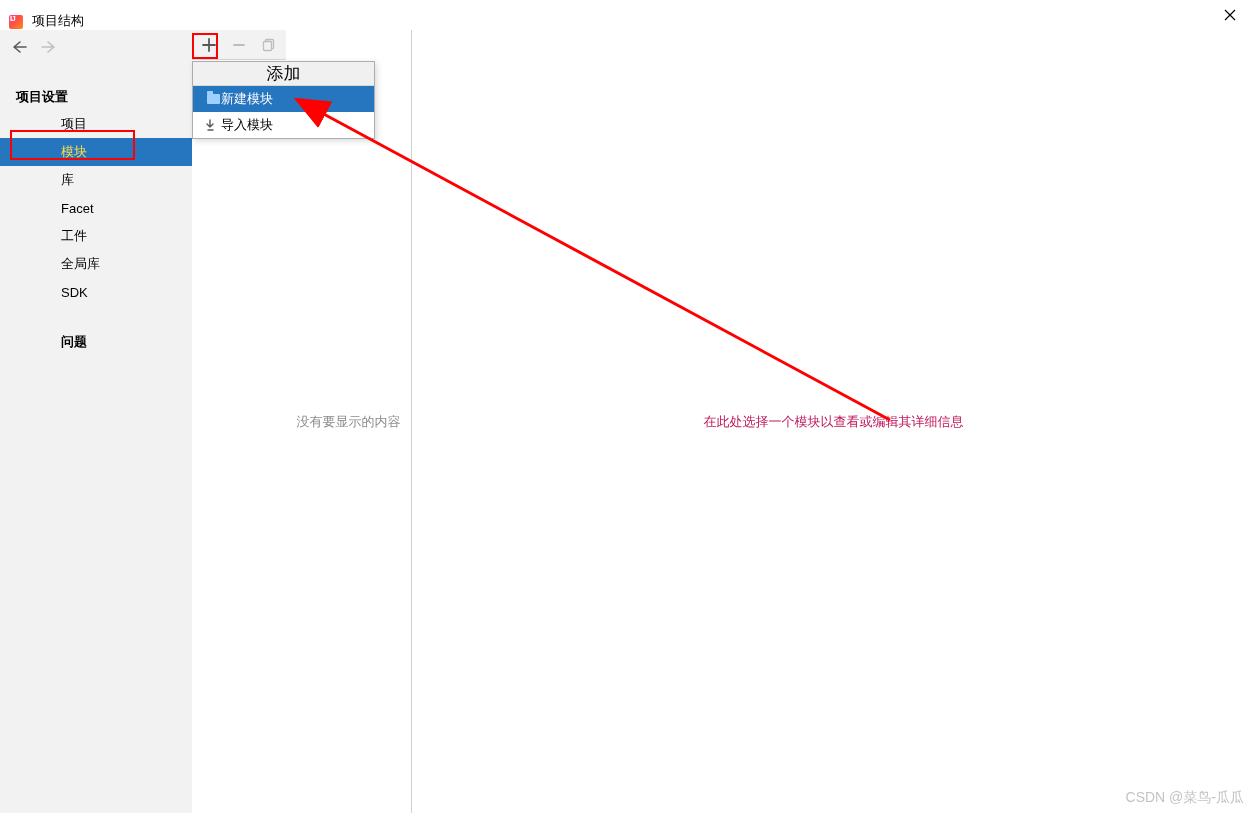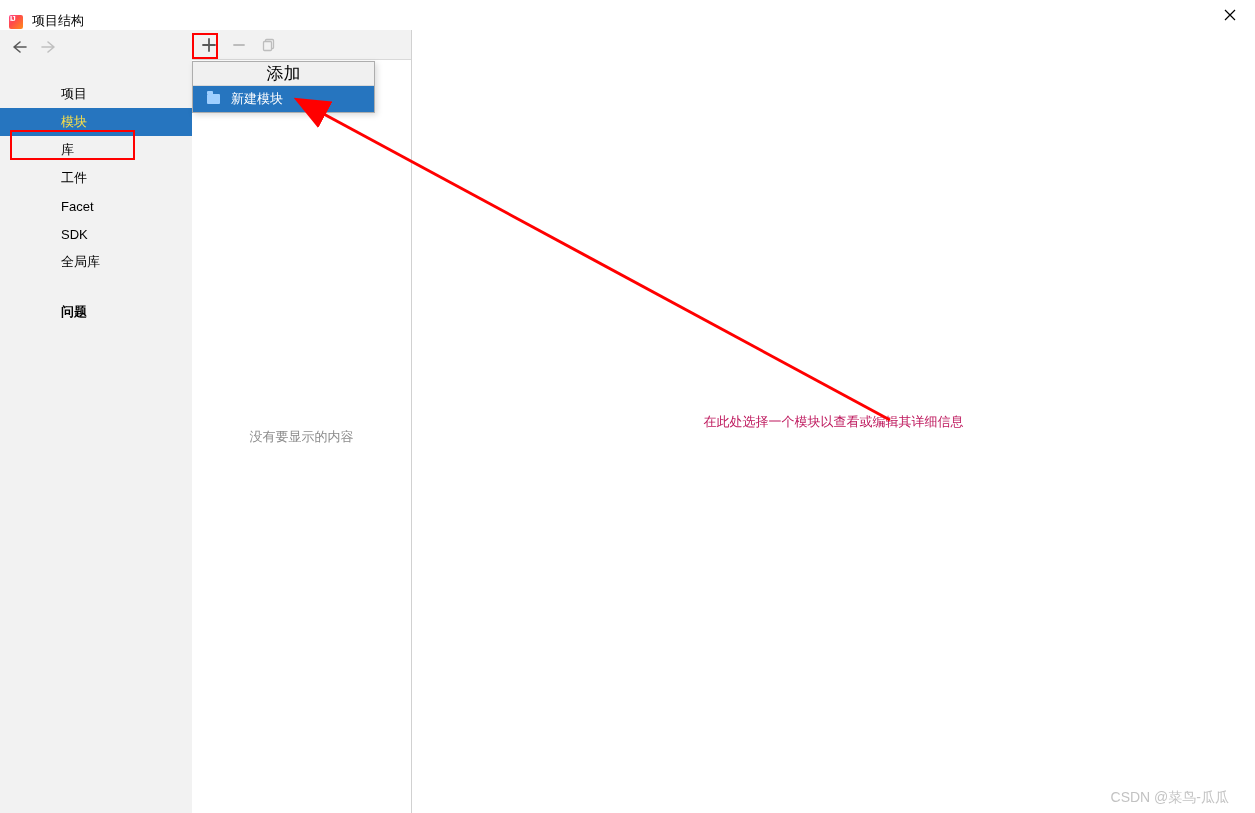--- a/index.html
+++ b/index.html
@@ -60,47 +60,47 @@
     }
     .main { display: flex; height: calc(100% - 30px); }
     .sidebar { width: 192px; background: #f2f2f2; padding-top: 4px; }
     .nav-row { height: 28px; display: flex; align-items: center; padding: 0 10px; gap: 12px; }
     .nav-arrow { color: #6e6e6e; font-size: 18px; line-height: 1; }
     .nav-arrow.disabled { color: #c0c0c0; }
     .section-header { padding: 8px 16px 4px 16px; font-weight: bold; font-size: 13px; }
     .sidebar-item { height: 28px; display: flex; align-items: center; padding-left: 61px; font-size: 13px; cursor: pointer; }
     .sidebar-item.selected { background: #2675bf; color: #fde047; }
     .highlight-box { position: absolute; border: 2px solid #ff0000; pointer-events: none; z-index: 50; }
-    .mid-panel { width: 220px; border-right: 1px solid #d1d1d1; position: relative; display: flex; flex-direction: column; }
+    .mid-panel { width: 220px; border-right: 1px solid #d1d1d1; position: relative; display: flex; flex-direction: row; }
     .toolbar { height: 30px; background: #f2f2f2; border-bottom: 1px solid #d9d9d9; display: flex; align-items: center; padding: 0 8px; gap: 12px; position: relative; }
     .tool-btn { width: 18px; height: 18px; display: flex; align-items: center; justify-content: center; cursor: pointer; color: #595959; }
     .tool-btn.disabled { color: #bdbdbd; cursor: default; }
     .plus-icon svg, .minus-icon svg, .copy-icon svg { display: block; }
     .mid-content { flex: 1; display: flex; align-items: center; justify-content: center; color: #8c8c8c; font-size: 13px; }
     .dropdown {
       position: absolute;
       left: 192px;
       top: 61px;
       width: 183px;
       background: #fff;
       border: 1px solid #adadad;
       box-shadow: 2px 2px 6px rgba(0,0,0,.15);
       z-index: 20;
     }
     .dropdown-header { height: 24px; background: #f0f0f0; border-bottom: 1px solid #d9d9d9; display: flex; align-items: center; justify-content: center; font-size: 17px; }
-    .dropdown-item { height: 26px; display: flex; align-items: center; padding: 0 12px; gap: 10px; font-size: 13px; cursor: pointer; }
+    .dropdown-item { height: 26px; display: flex; align-items: center; padding: 0 12px; gap: 0; font-size: 13px; cursor: pointer; }
     .dropdown-item.selected { background: #2675bf; color: #fff; }
     .dropdown-item .icon { width: 16px; height: 16px; display: flex; align-items: center; justify-content: center; }
     .folder-icon-shape {
       width: 13px; height: 10px; background: #9fcfff; position: relative; border-radius: 1px;
     }
     .folder-icon-shape::before { content: ""; position: absolute; top: -3px; left: 0; width: 6px; height: 3px; background: #9fcfff; border-radius: 1px 1px 0 0; }
     .right-panel { flex: 1; display: flex; align-items: center; justify-content: center; color: #be185d; font-size: 13px; text-align: right; }
     .annotation-arrow { position: absolute; left: 300px; top: 100px; z-index: 60; pointer-events: none; }
-    .watermark { position: absolute; right: 26px; bottom: 6px; color: rgba(120,120,120,.45); font-size: 14px; z-index: 70; }
+    .watermark { position: absolute; right: 11px; bottom: 6px; color: rgba(120,120,120,.45); font-size: 14px; z-index: 70; }
   </style>
 </head>
 <body>
 
 <div class="title-bar">
   <div class="app-icon">
     <div class="block"></div>
     <div class="letters">IJ</div>
   </div>
   <span>项目结构</span>
@@ -119,28 +119,29 @@
             <path d="M10 2 L4 7 L10 12 M4 7 H16" stroke="#595959" stroke-width="1.6" fill="none" stroke-linecap="round" stroke-linejoin="round"></path>
           </svg>
       </span>
       <span class="nav-arrow disabled">
         <svg width="18" height="14" viewBox="0 0 18 14">
             <path d="M8 2 L14 7 L8 12 M14 7 H2" stroke="#c0c0c0" stroke-width="1.6" fill="none" stroke-linecap="round" stroke-linejoin="round"></path>
           </svg>
       </span>
     </div>
     <div style="height:18px"></div>
+    <div class="section-header">项目设置</div>
     <div class="sidebar-item">项目</div>
     <div class="sidebar-item selected">模块</div>
     <div class="sidebar-item">库</div>
+    <div class="sidebar-item">Facet</div>
     <div class="sidebar-item">工件</div>
-    <div class="sidebar-item">Facet</div>
-
+
+    <div class="sidebar-item">全局库</div>
     <div class="sidebar-item">SDK</div>
-    <div class="sidebar-item">全局库</div>
     <div style="height:22px"></div>
     <div class="sidebar-item" style="font-weight:bold">问题</div>
   </div>
 
   <div class="mid-panel">
     <div class="toolbar">
       <div class="tool-btn plus-icon" title="添加">
         <svg width="14" height="14" viewBox="0 0 14 14">
             <path d="M7 1 V13 M1 7 H13" stroke="#595959" stroke-width="1.8" stroke-linecap="round"></path>
           </svg>
@@ -168,20 +169,28 @@
 </div>
 
 <div class="dropdown">
   <div class="dropdown-header">添加</div>
   <div class="dropdown-item selected">
     <span class="icon">
         <span class="folder-icon-shape"></span>
       </span>
     <span>新建模块</span>
   </div>
+  <div class="dropdown-item">
+    <span class="icon">
+      <svg width="14" height="14" viewBox="0 0 14 14">
+          <path d="M2 12 H7 M4 2 L4 9 M1 6 L4 9 L7 6" stroke="#595959" stroke-width="1.4" fill="none" stroke-linecap="round" stroke-linejoin="round"></path>
+        </svg>
+    </span>
+    <span>导入模块</span>
+  </div>
 </div>
 
 <div class="highlight-box" style="left:10px; top:130px; width:125px; height:30px;"></div>
 <div class="highlight-box" style="left:192px; top:33px; width:26px; height:26px;"></div>
 
 <svg class="annotation-arrow" width="620" height="340" viewBox="0 0 620 340" style="overflow:visible">
   <defs>
     <marker id="arrowhead" markerWidth="12" markerHeight="10" refX="2" refY="5" orient="auto">
       <polygon points="0 0, 12 5, 0 10" fill="#ff0000"></polygon>
     </marker>

